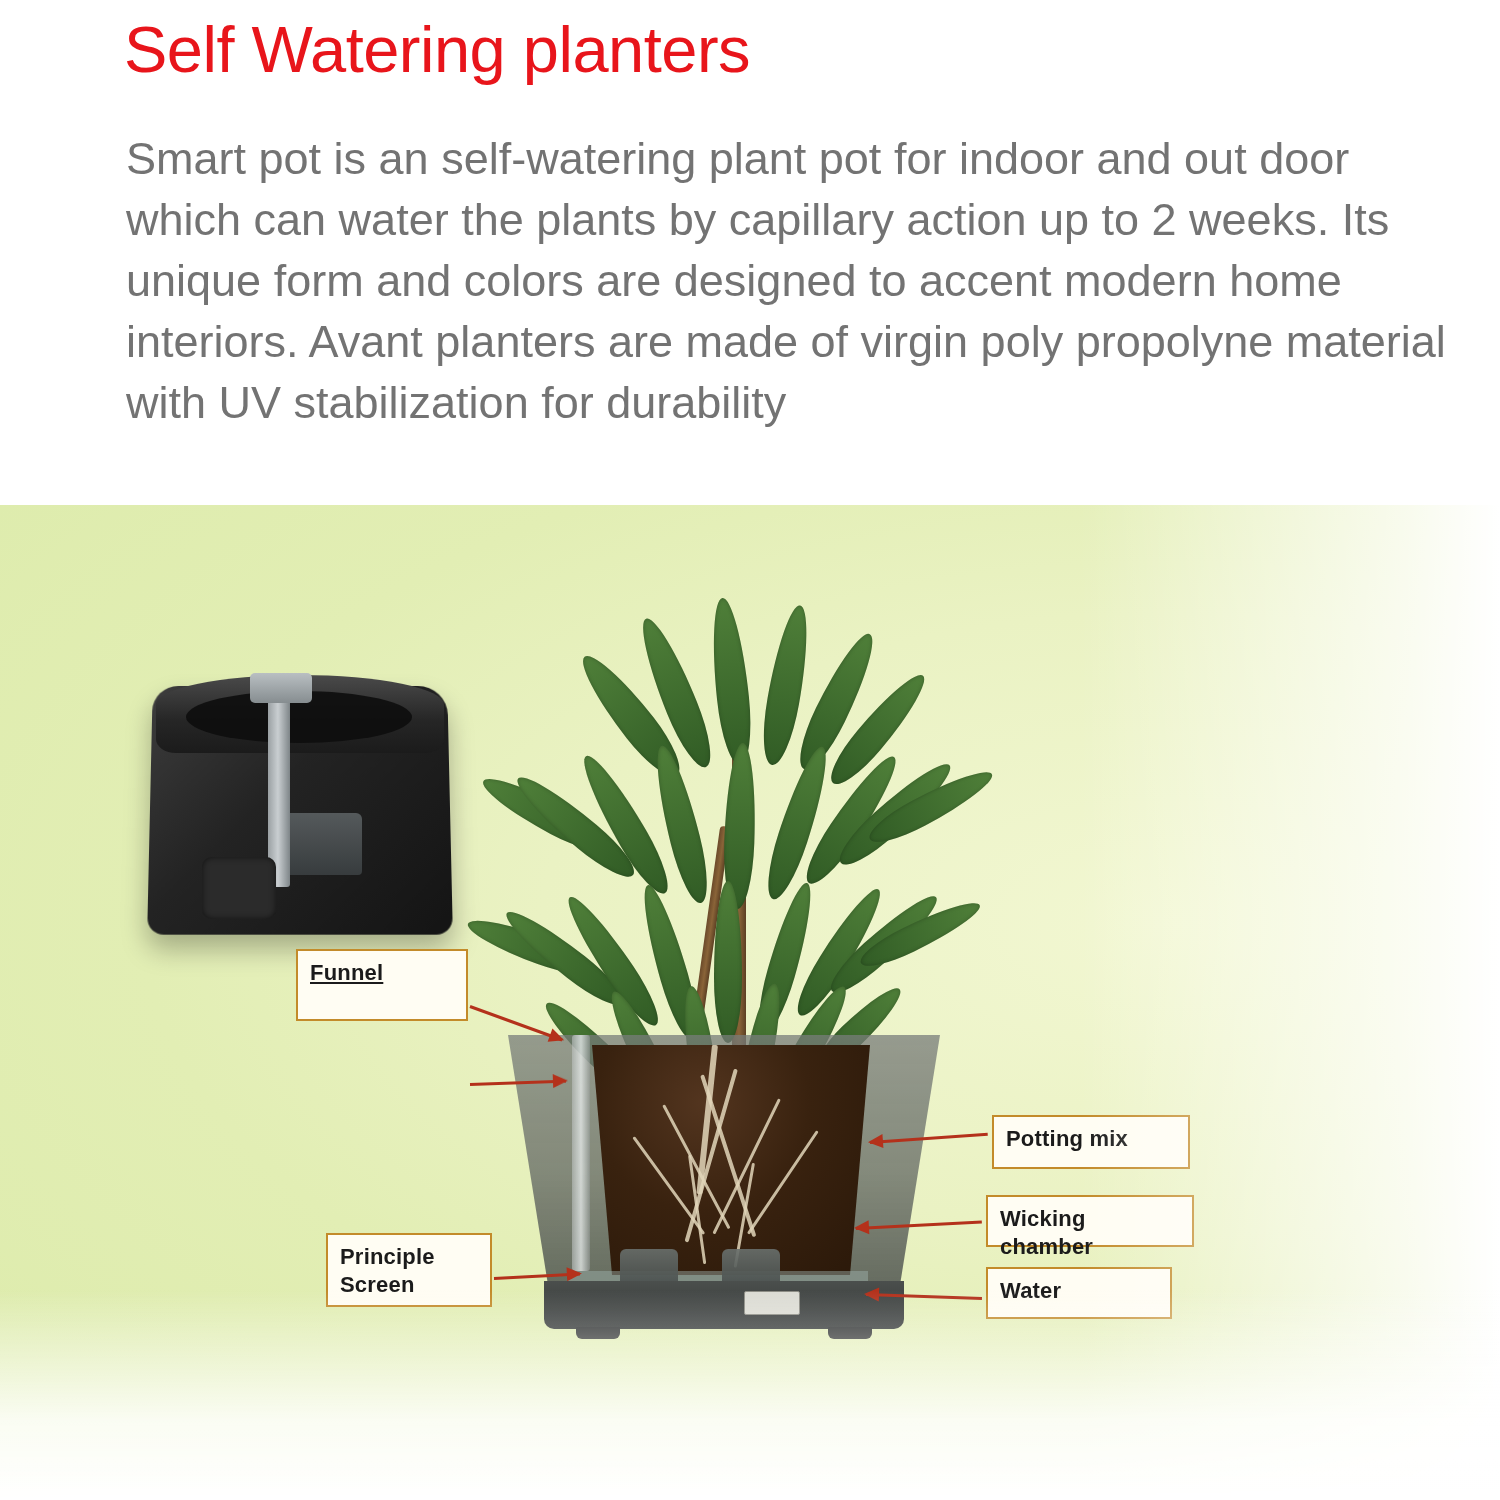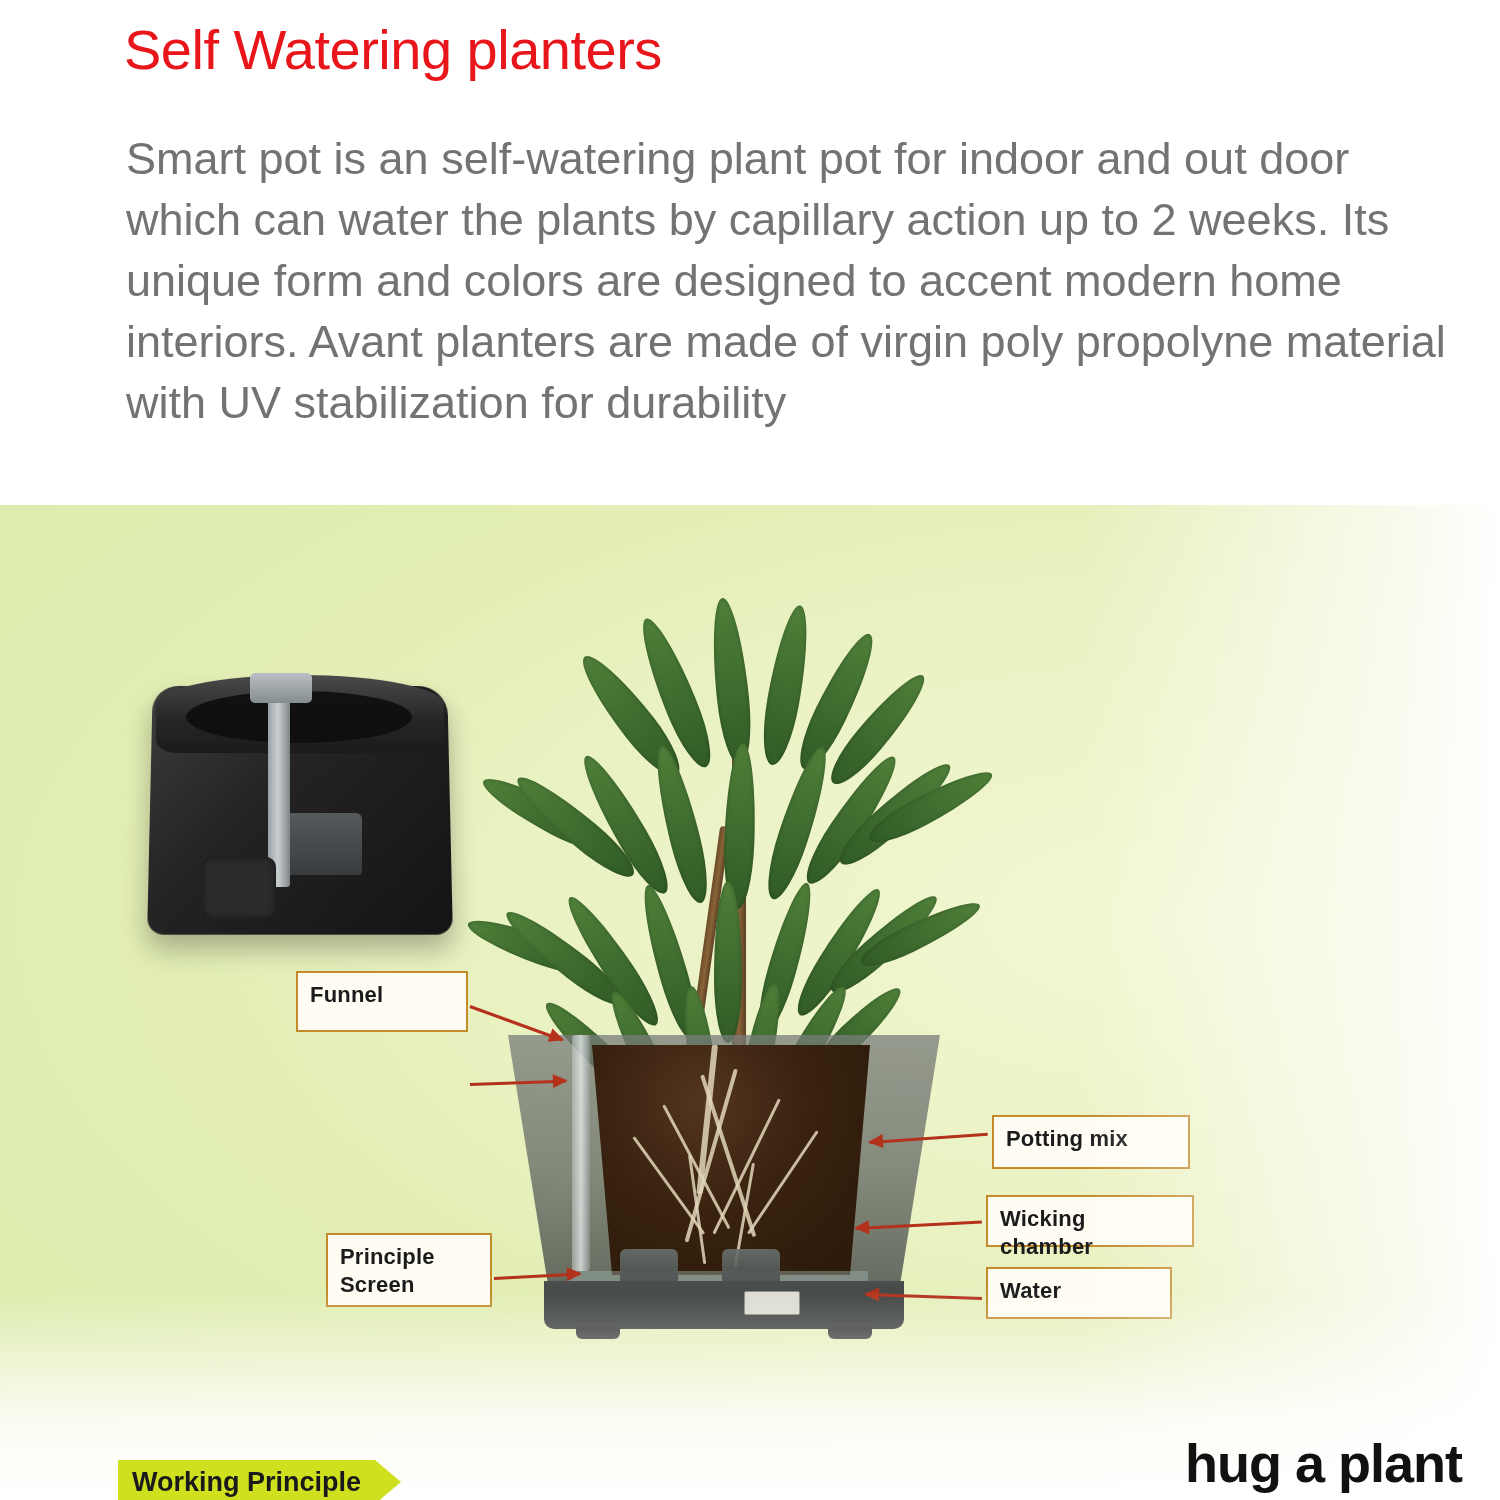--- a/index.html
+++ b/index.html
@@ -23,21 +23,21 @@
     position: absolute;
     left: 0; top: 0;
     width: 1500px;
     height: 505px;
     background: #ffffff;
   }
   #headline {
     position: absolute;
     left: 124px;
     top: 8px;
-    font-size: 56px;
+    font-size: 65px;
     line-height: 84px;
     font-weight: 400;
     color: #e8151b;
     letter-spacing: -0.5px;
     white-space: nowrap;
     text-shadow: 0 0 3px rgba(255,255,255,0.9);
   }
   #headline .clip {
     display: block;
     overflow: hidden;
@@ -384,21 +384,21 @@
       <div class="pl-tube"></div>
       <div class="pl-water"></div>
       <div class="pl-wick" style="left:112px;"></div>
       <div class="pl-wick" style="left:214px;"></div>
       <div class="pl-base"></div>
       <div class="pl-label"></div>
       <div class="pl-foot" style="left:68px;"></div>
       <div class="pl-foot" style="left:320px;"></div>
     </div>
 
-    <div class="callout" style="left:296px; top:466px; width:172px; height:61px;">
+    <div class="callout" style="left:296px; top:444px; width:172px; height:72px;text-decoration:underline;">
       <span>Funnel</span>
     </div>
     <div class="arrow" style="left:470px; top:500px; width:98px; transform:rotate(20deg);"></div>
 
     <div class="arrow" style="left:470px; top:578px; width:96px; transform:rotate(-2deg);"></div>
 
     <div class="callout" style="left:326px; top:728px; width:166px; height:74px;">
       <span>Principle Screen</span>
     </div>
     <div class="arrow" style="left:494px; top:772px; width:86px; transform:rotate(-3deg);"></div>
@@ -415,24 +415,14 @@
 
     <div class="callout" style="left:986px; top:762px; width:186px; height:52px;">
       <span>Water</span>
     </div>
     <div class="arrow left" style="left:866px; top:788px; width:116px; transform:rotate(2deg);"></div>
 
     <div id="panel-fade-right"></div>
     <div id="panel-fade-bottom"></div>
   </div>
 
-  <div id="footer">
-    <div id="wp-badge">
-      <div id="wp-box">Working Principle</div>
-      <div id="wp-arrow"></div>
-    </div>
-    <div id="brand">
-      <div id="brand-name">hug a plant</div>
-
-    </div>
-  </div>
 
 </div>
 
 </body></html>

